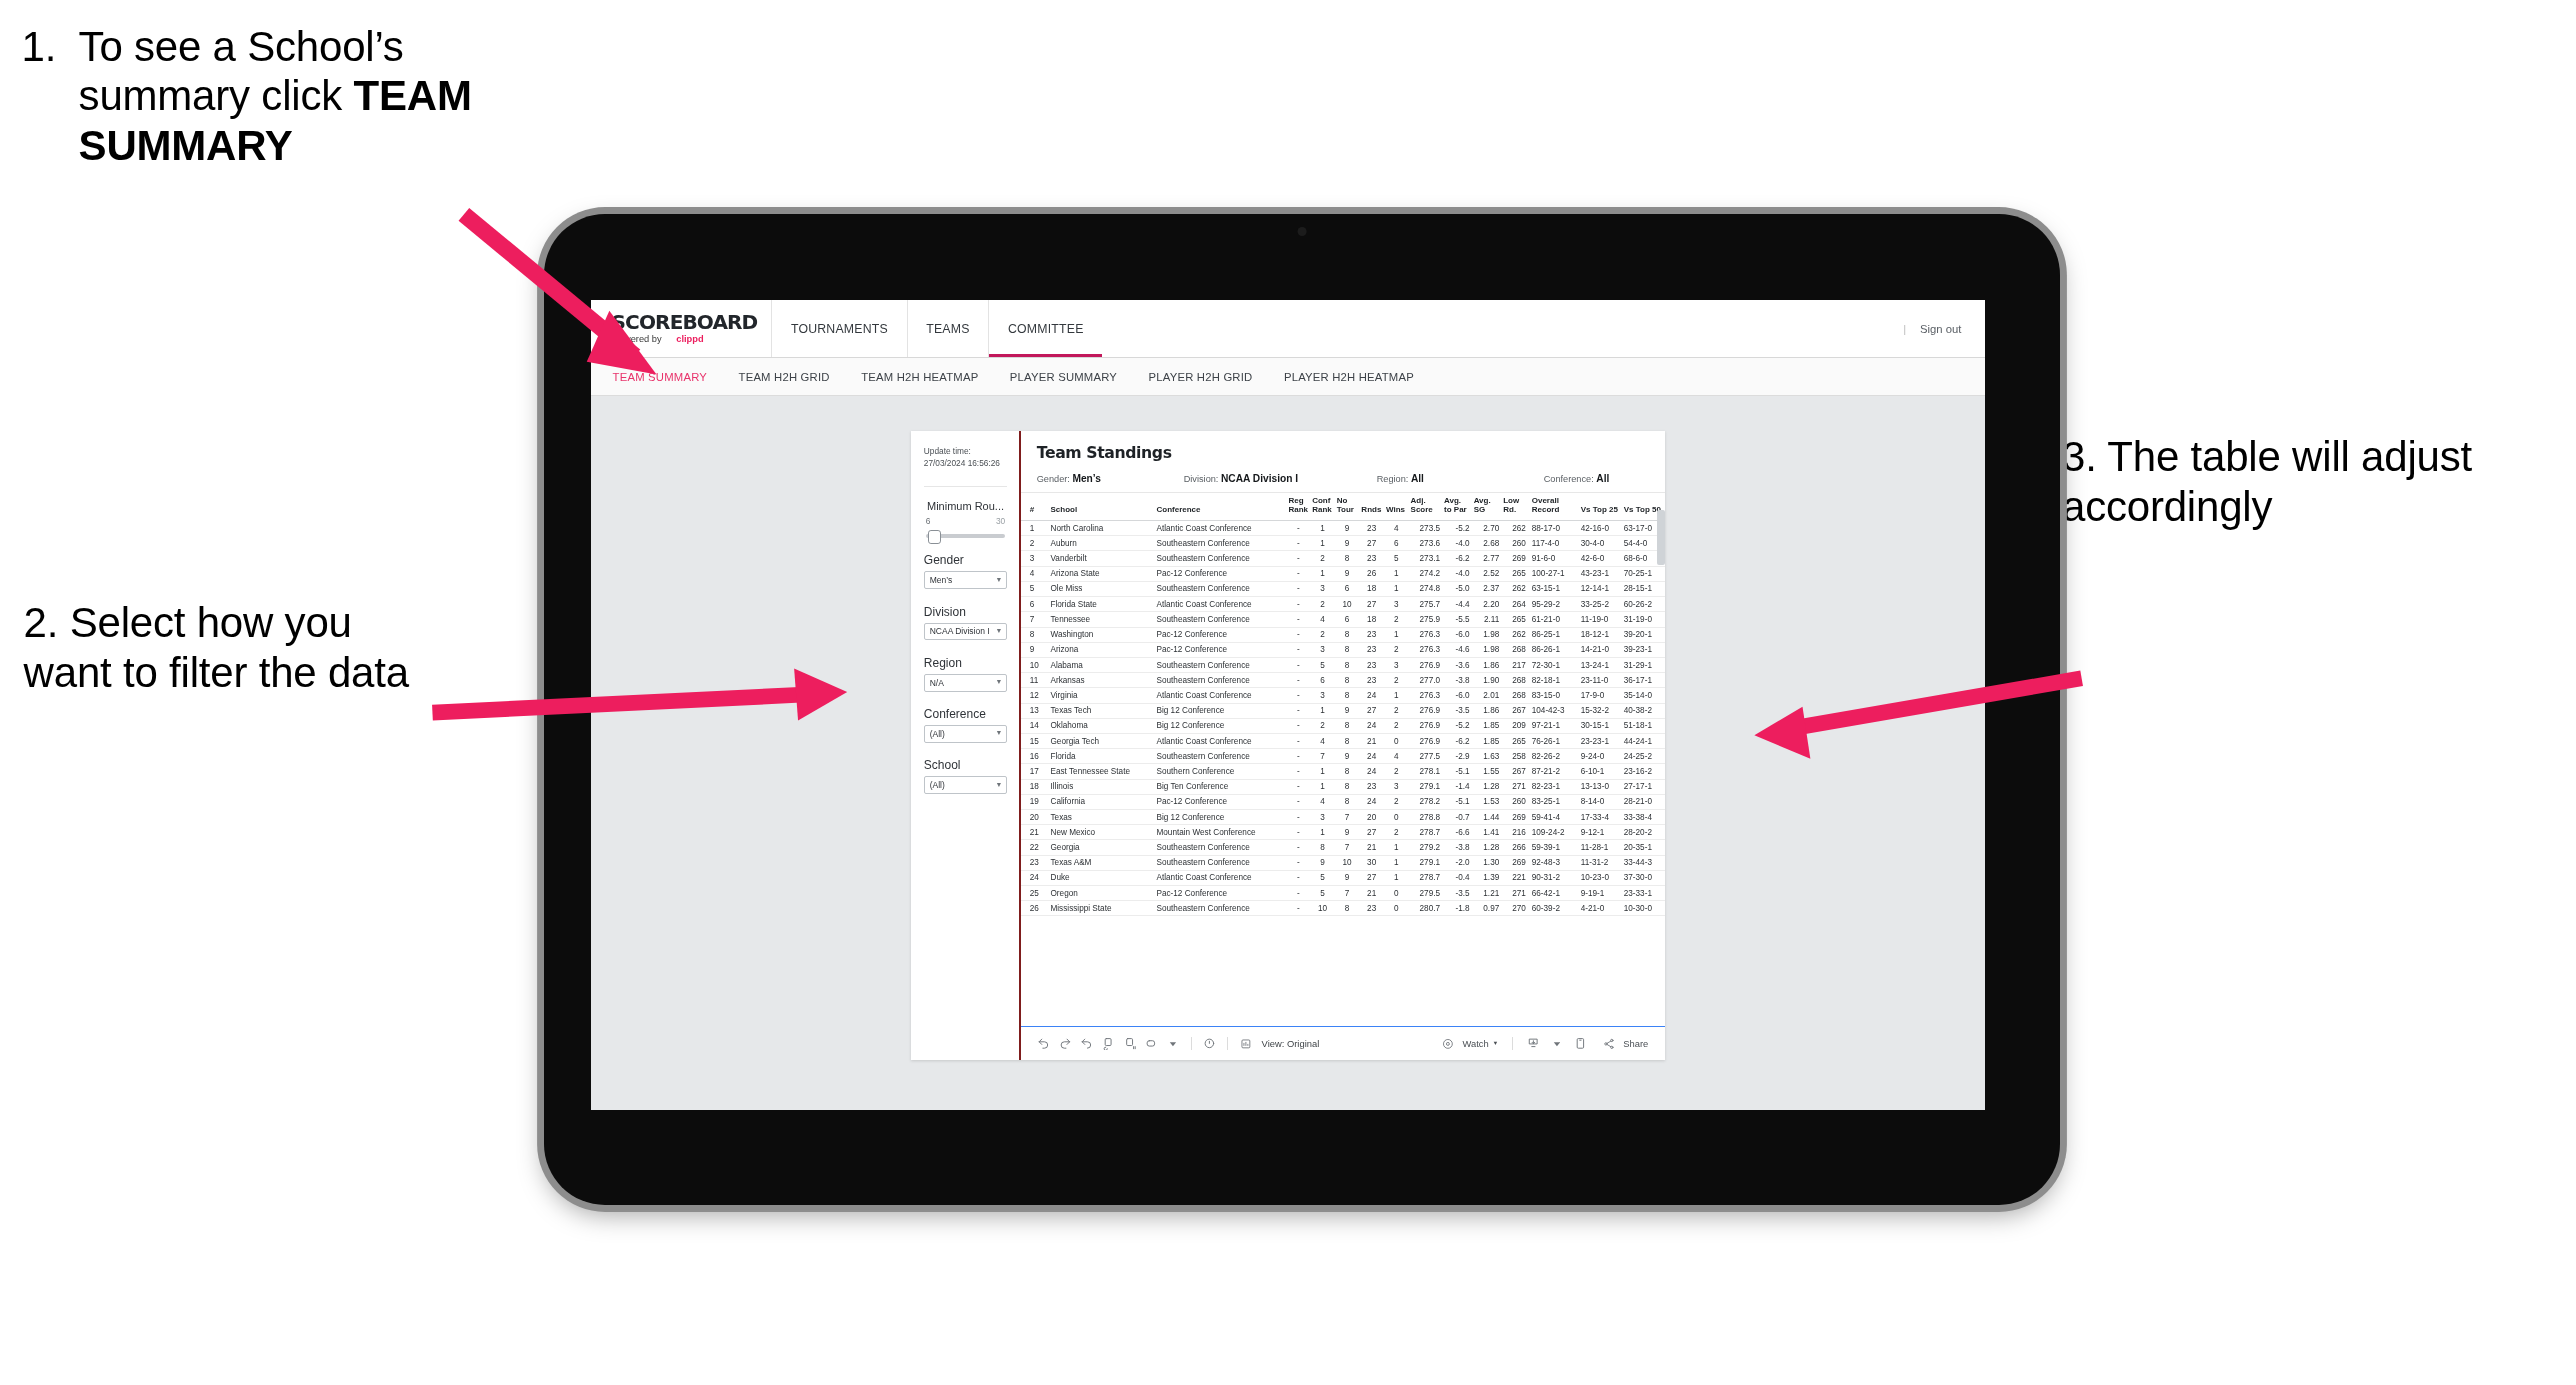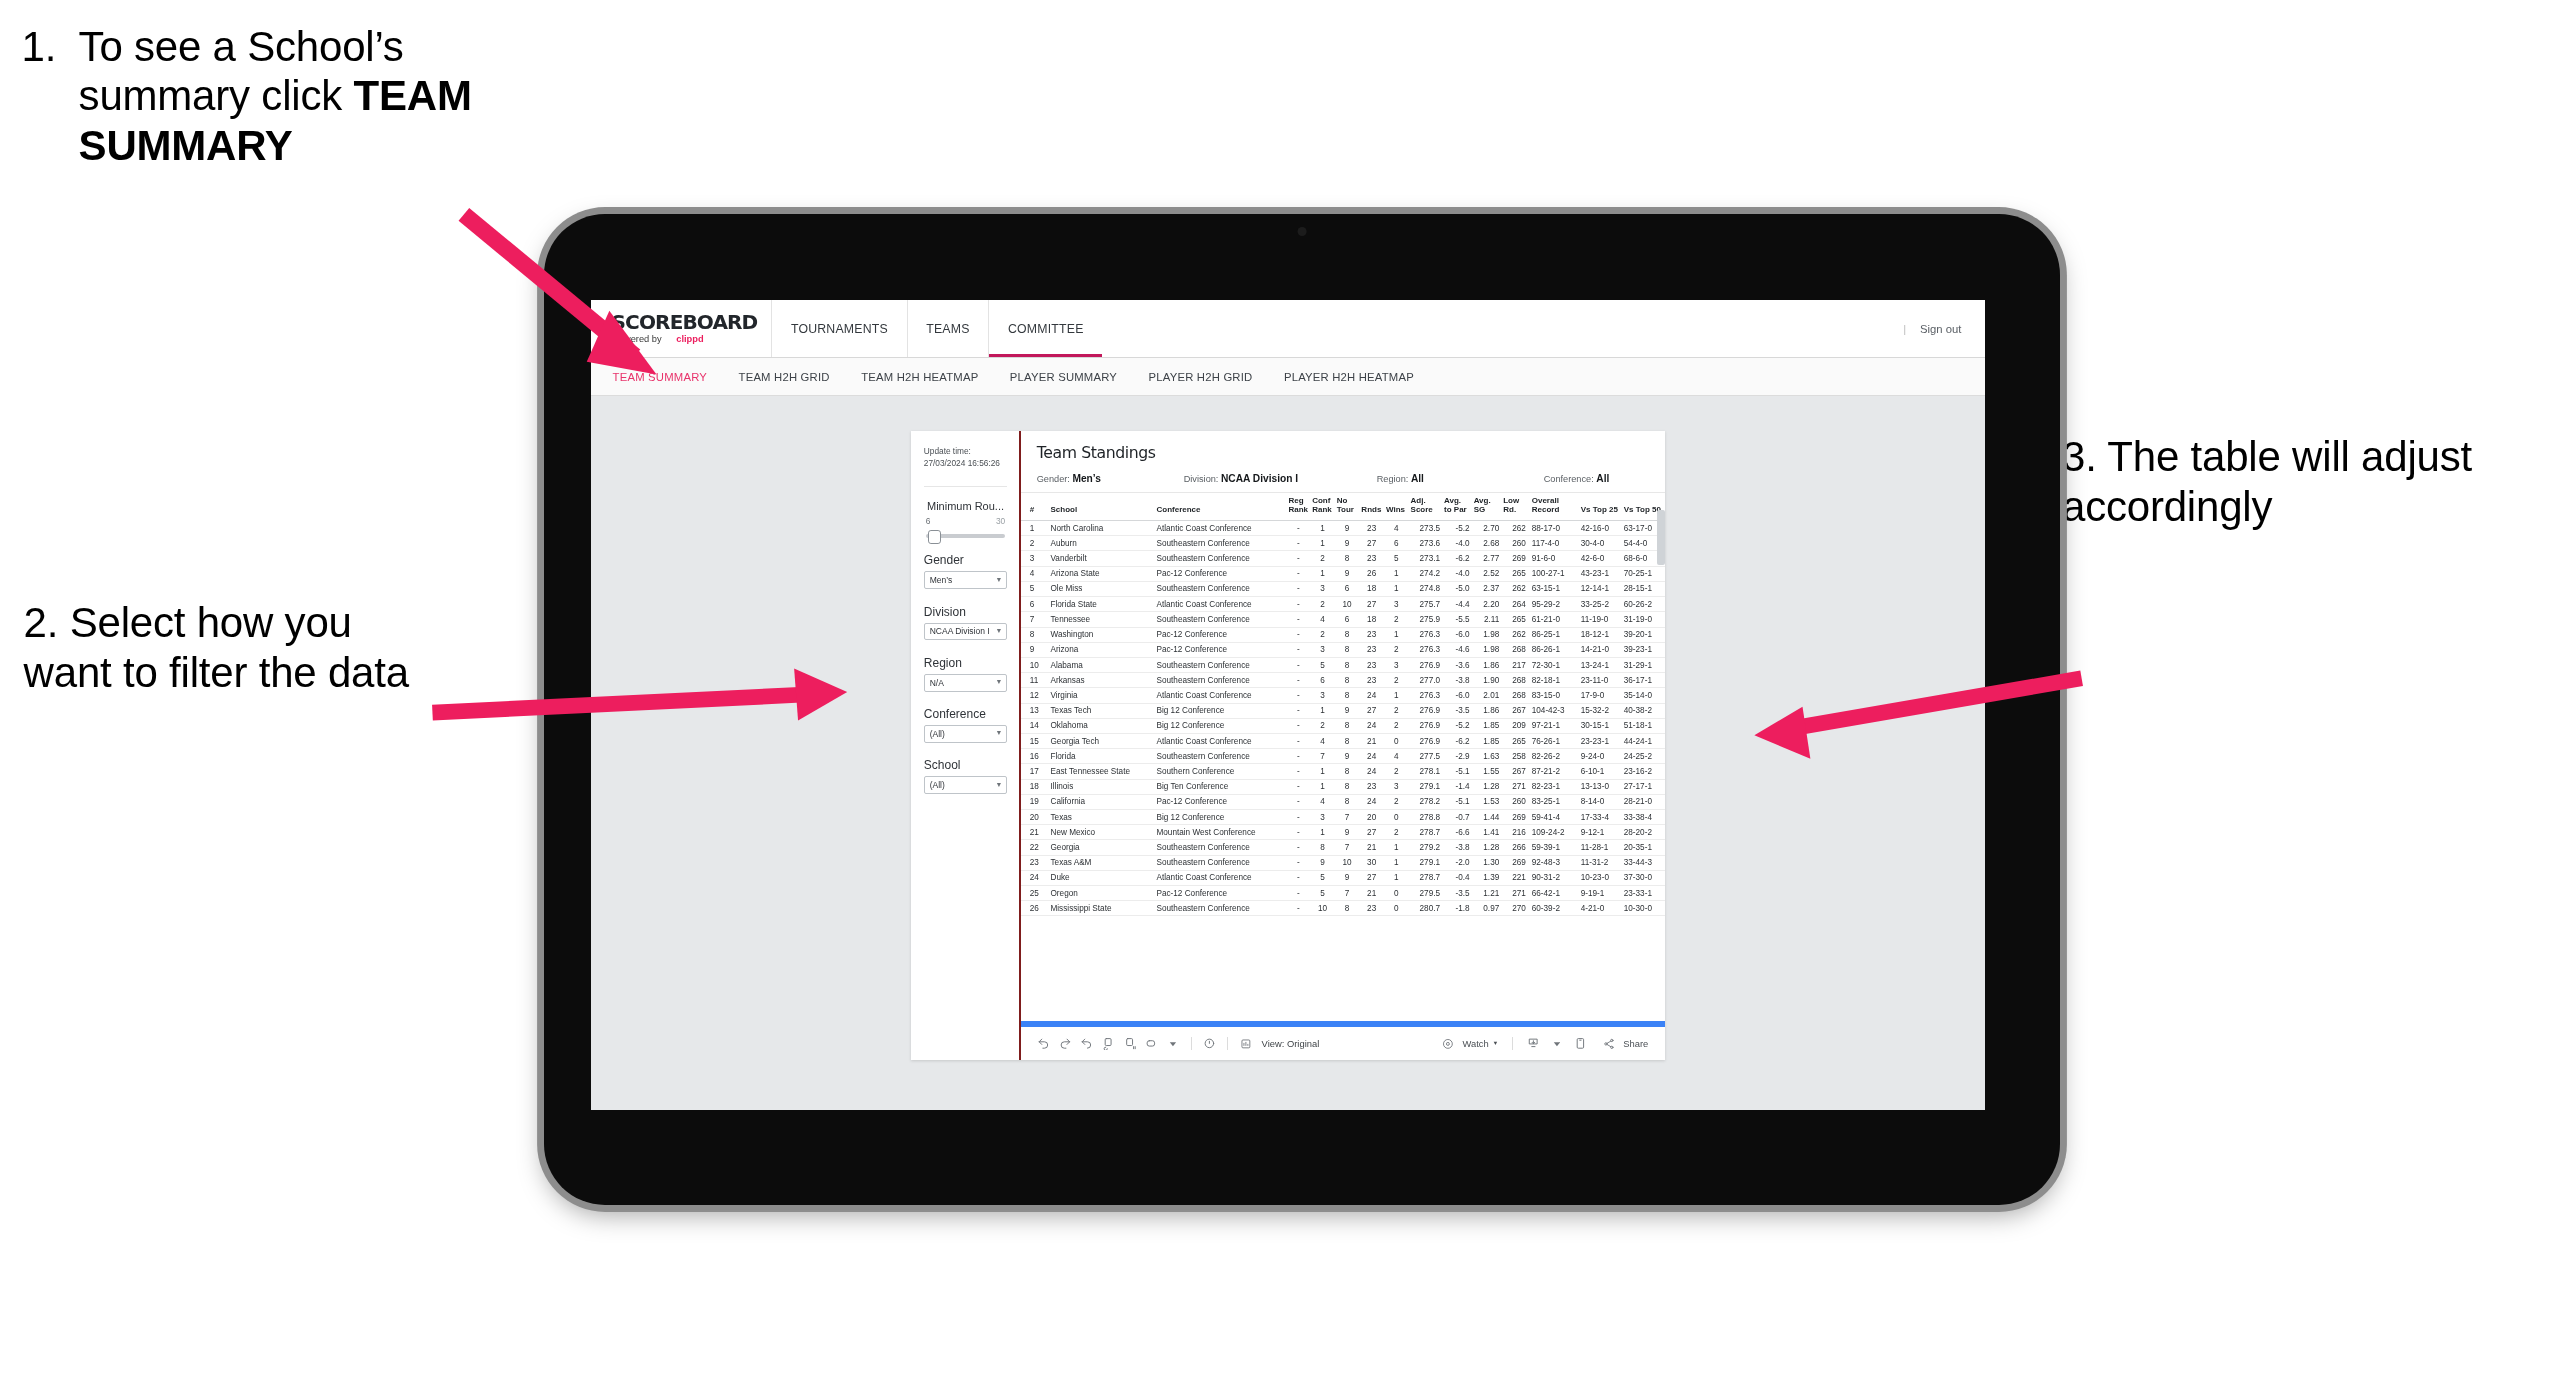--- a/index.html
+++ b/index.html
@@ -140,21 +140,21 @@
     display:flex;align-items:center;justify-content:space-between;
     padding:0 3.9px 0 4.9px;font-size:8.5px;color:#2f3338;cursor:pointer;
   }
   .rail .sel .car{color:#6f757a;font-size:6.9px;line-height:1;}
 
   
   .rmain{flex:1;min-width:0;display:flex;flex-direction:column;}
   .rhead{padding:11.8px 15.7px 8.8px 15.7px;border-bottom:1px solid #e7e7e7;}
   .rtitle{
     font-family:"DejaVu Sans", sans-serif;
-    font-size:15.7px;font-weight:400;color:#1e2226;letter-spacing:-0.4px;margin-bottom:10.8px;
+    font-size:15.7px;font-weight:700;color:#1e2226;letter-spacing:-0.4px;margin-bottom:10.8px;
   }
   .rfilters{display:flex;font-size:9.2px;color:#4c5155;}
   .rfilters .f{margin-right:0;}
   .rfilters .f .k{color:#5b6065;}
   .rfilters .f .v{color:#15181b;font-weight:600;font-size:10.2px;}
   .rfilters .f:nth-child(1){width:147px;}
   .rfilters .f:nth-child(2){width:193px;}
   .rfilters .f:nth-child(3){width:167px;}
 
   
@@ -181,21 +181,21 @@
   .c-rec{width:45px;text-align:left;padding-left:3.9px!important;}
   .c-t25{width:39px;text-align:left;}
   .c-t50{width:39px;text-align:left;}
   .vscroll{
     position:absolute;right:0;top:16.7px;width:7.9px;height:55px;
     background:#cfd3d7;border-radius:2px;
   }
 
   
   .rfoot{
-    height:33px;flex:0 0 33px;border-top:6px solid #3b82f6;
+    height:33px;flex:0 0 33px;border-top:1px solid #3b82f6;
     display:flex;align-items:center;padding:0 11.8px;gap:0;
     color:#6b7075;font-size:9.4px;background:#fff;
   }
   .rfoot .ic{
     width:21.6px;height:21.6px;display:flex;align-items:center;justify-content:center;
     cursor:pointer;color:#70757a;
   }
   .rfoot .ic svg{display:block;}
   .rfoot .div{width:1px;height:13.8px;background:#dcdcdc;margin:0 6.9px;}
   .rfoot .viewlbl{display:flex;align-items:center;gap:4.9px;color:#3f4448;font-size:9.4px;}

